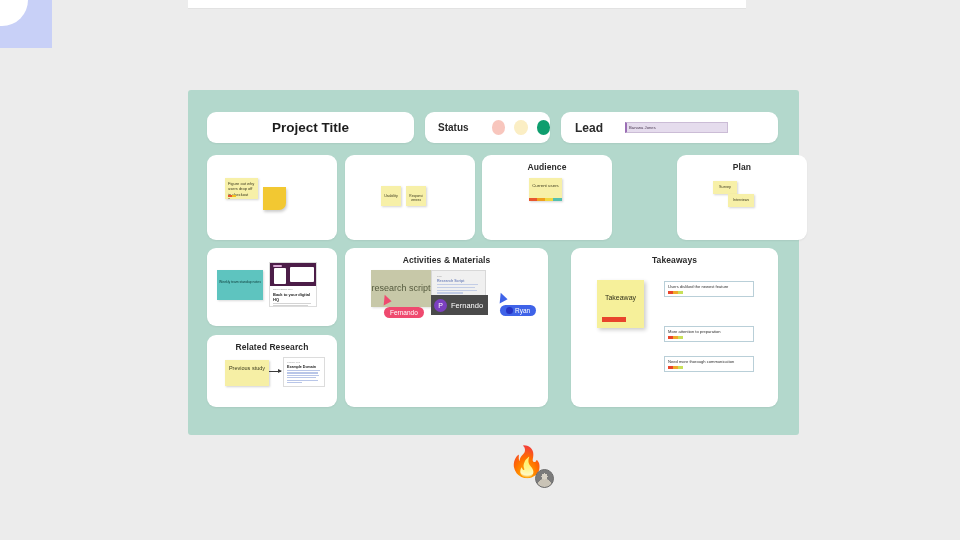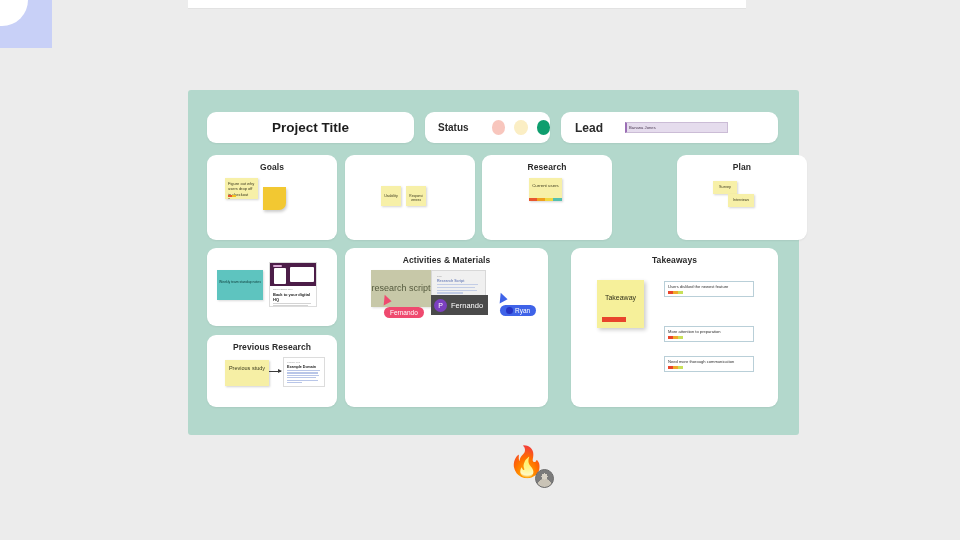--- a/index.html
+++ b/index.html
@@ -217,42 +217,41 @@
       <div class="dot" style="background:#fbeec4"></div>
       <div class="dot" style="background:#0e9e6e"></div>
     </div>
 
     <div class="card lead-card">
       <div class="lead-label">Lead</div>
       <div class="lead-input">Banana Jones</div>
     </div>
 
     <div class="card q q1">
-      <div class="card-title">Goals</div>
       <div class="sticky" style="left:18px;top:23px;width:33px;height:21px;">
         <span>Figure out why users drop off in checkout flow</span>
         <div class="mini-bar" style="left:3px;bottom:2px;">
           <span style="background:#e8562f"></span>
             <span style="background:#f0c020"></span>
         </div>
       </div>
       <div class="sticky sticky-blank" style="left:56px;top:32px;width:23px;height:23px;border-bottom-right-radius:7px;"></div>
     </div>
 
     <div class="card q q2">
       <div class="sticky" style="left:36px;top:31px;width:20px;height:20px;text-align:center;padding-top:8px;font-size:3.6px;">
         <span>Usability</span>
       </div>
       <div class="sticky" style="left:61px;top:31px;width:20px;height:20px;text-align:center;padding-top:8px;font-size:3.2px;">
         <span>Responsiveness</span>
       </div>
     </div>
 
     <div class="card q q3">
-      <div class="card-title">Research</div>
+      <div class="card-title">Audience</div>
       <div class="sticky" style="left:47px;top:23px;width:33px;height:23px;text-align:center;padding-top:5px;font-size:4.4px;">
         <span>Current users</span>
         <div class="mini-bar" style="left:0;bottom:0;height:3px;">
           <span style="background:#e8562f;width:8px"></span>
           <span style="background:#f0a020;width:8px"></span>
           <span style="background:#f0d840;width:8px"></span>
           <span style="background:#55c0b0;width:9px"></span>
         </div>
       </div>
     </div>
@@ -283,21 +282,21 @@
           <div class="link-lines">
             <span style="width:94%"></span>
               <span style="width:88%"></span>
 
           </div>
         </div>
       </div>
     </div>
 
     <div class="card rr">
-      <div class="card-title">Previous Research</div>
+      <div class="card-title">Related Research</div>
       <div class="prev-note">
         <span>Previous study</span>
       </div>
       <div class="rr-arrow"></div>
       <div class="doc-card">
         <div class="doc-kicker">example.com</div>
         <div class="doc-head">Example Domain</div>
         <div class="doc-lines">
           <span style="width:96%"></span>
             <span style="width:90%"></span>

